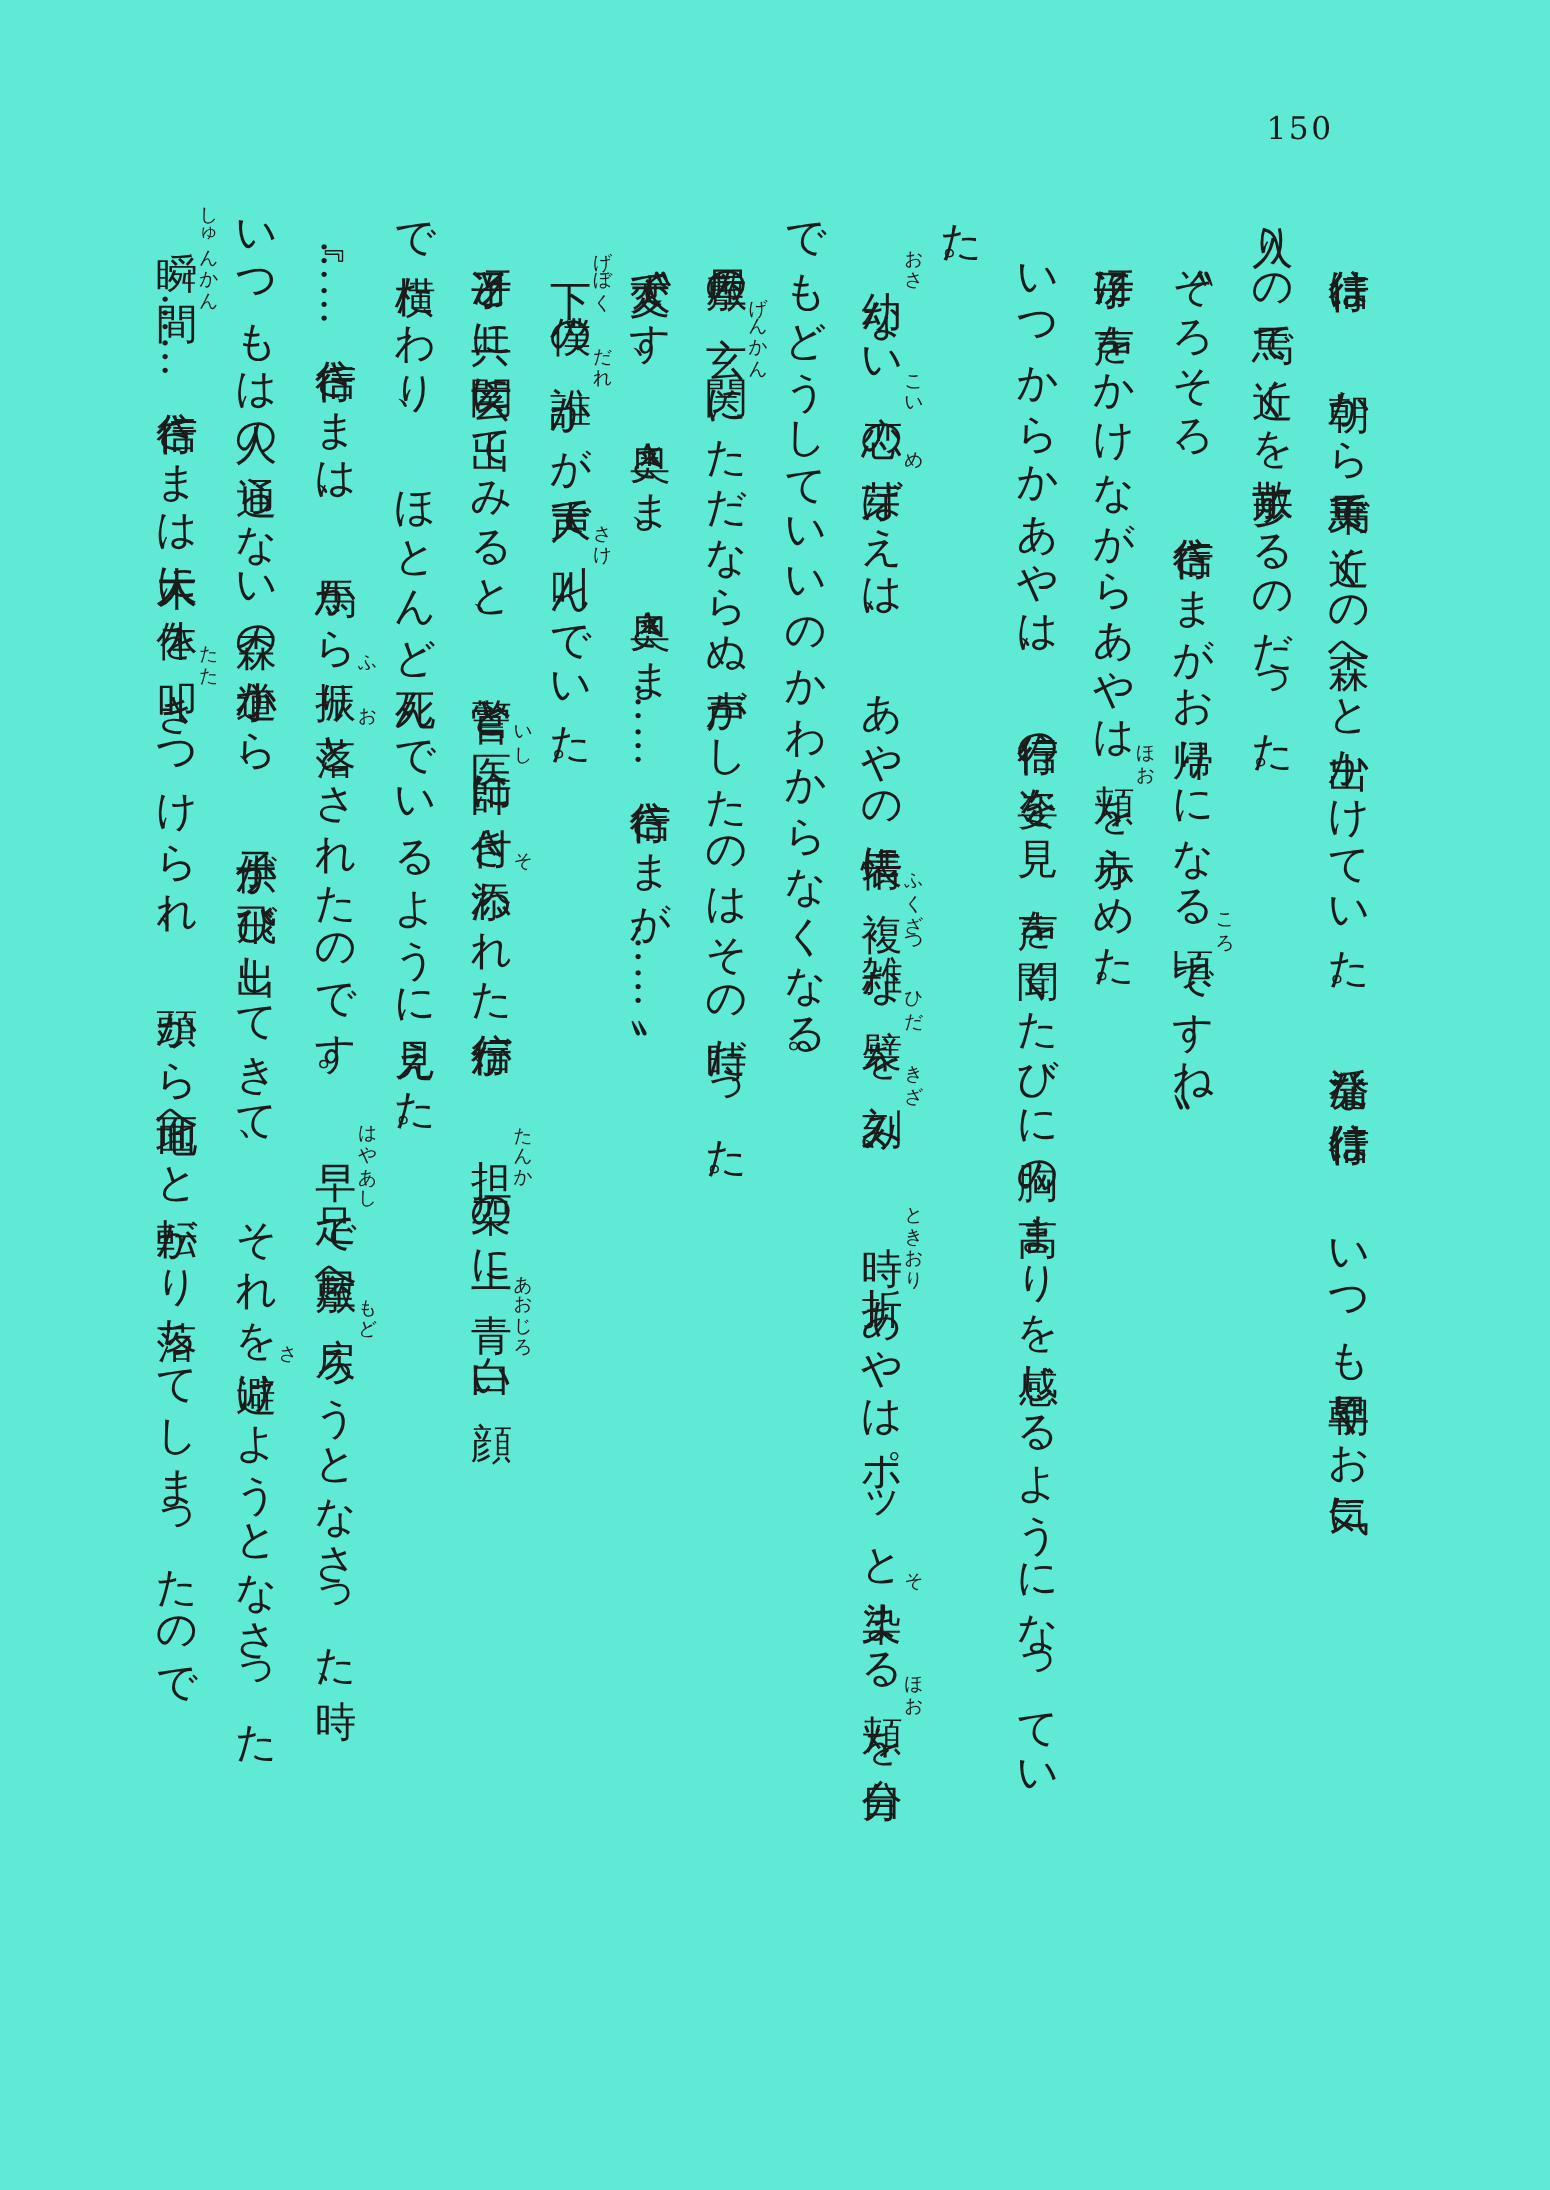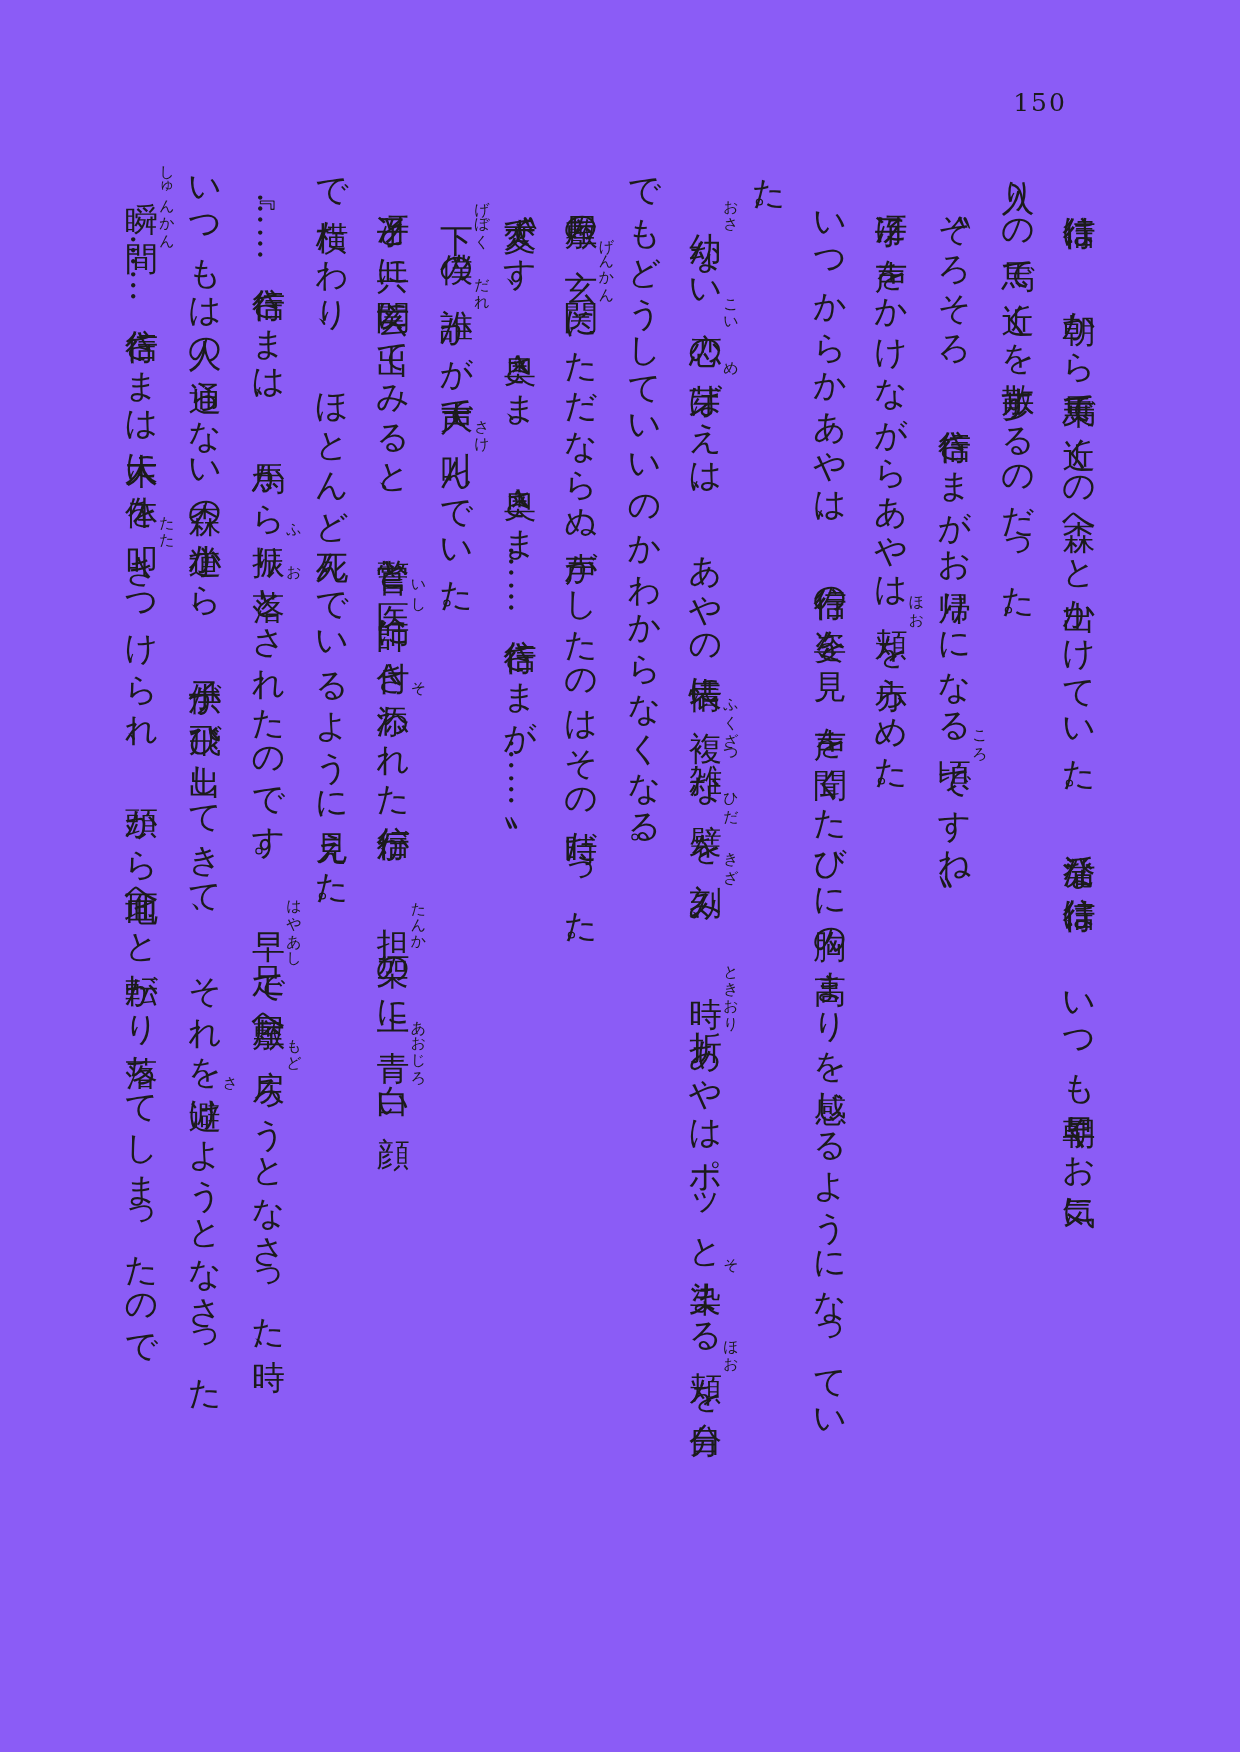--- a/index.html
+++ b/index.html
@@ -3,21 +3,21 @@
 <meta charset="utf-8">
 <style>
   html, body {
     margin: 0;
     padding: 0;
   }
   .page {
     position: relative;
     width: 1240px;
     height: 1752px;
-    background: #8b5cf6;
+    background: #5eead4;
     color: #1b1b1b;
     font-family: "DejaVu Serif", "Liberation Serif", serif;
     overflow: hidden;
   }
   .page-number {
     position: absolute;
     top: 88px;
     left: 1010px;
     width: 60px;
     text-align: center;

